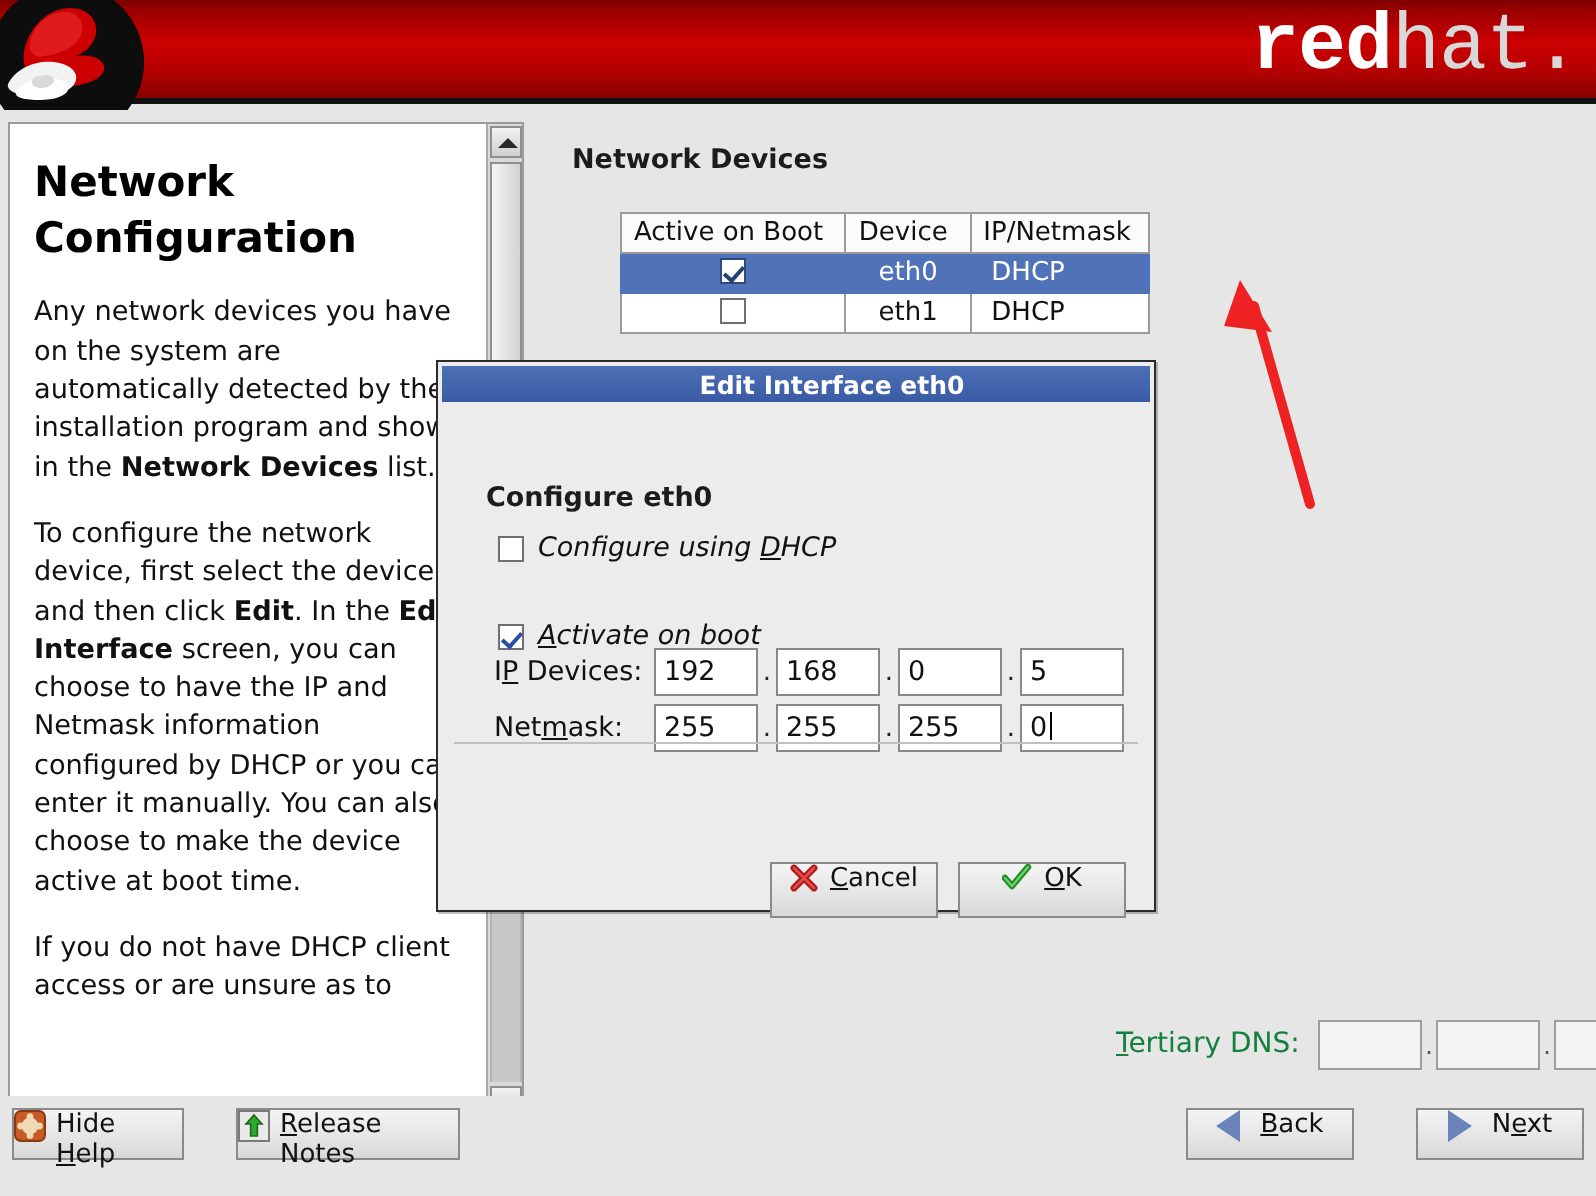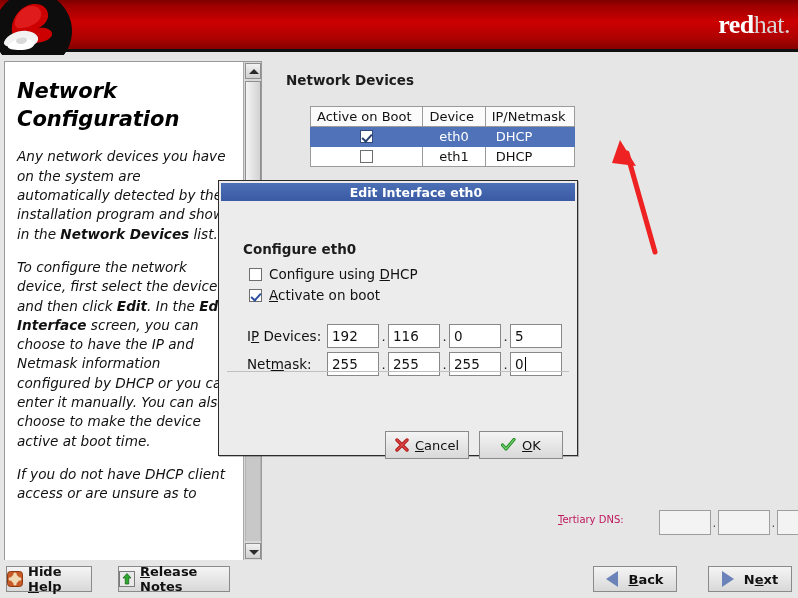--- a/index.html
+++ b/index.html
@@ -25,34 +25,34 @@
     content: ""; position: absolute; left: 0; bottom: 0; width: 100%; height: 3px;
     background: #111;
   }
   .header-logo {
     position: absolute; left: -6px; top: -8px; width: 78px; height: 78px;
     border-radius: 50%; background: #0d0d0d; overflow: hidden; z-index: 3;
   }
   .header-logo svg { position: absolute; left: 0; top: 0; }
   .brand {
     position: absolute; right: 8px; top: 2px; z-index: 4;
-    font-family: Liberation Serif, serif;
-    font-size: 26px; line-height: 46px; letter-spacing: -0.5px;
+    font-family: Liberation Mono, monospace;
+    font-size: 40px; line-height: 46px; letter-spacing: -0.5px;
   }
   .brand .b-red { color: #ffffff; font-weight: bold; }
   .brand .b-hat { color: #d8d8d8; font-weight: normal; }
 
   
   .help-panel {
     position: absolute; left: 4px; top: 61px; width: 258px; height: 500px;
     background: #ffffff; border: 1px solid #9a9a9a;
   }
   .help-inner {
     position: absolute; left: 0; top: 0; right: 18px; bottom: 0;
-    padding: 14px 10px 7px 12px; overflow: hidden; font-style: italic;
+    padding: 14px 10px 7px 12px; overflow: hidden;
   }
   .help-title {
     font-size: 21px; font-weight: bold; color: #000; line-height: 1.32;
     margin: 2px 0 14px 0; white-space: pre-line;
   }
   .help-para {
     font-size: 13.6px; color: #111; line-height: 1.42; margin: 0 0 14px 0;
   }
   .help-para b { font-weight: bold; }
 
@@ -113,28 +113,28 @@
     content: ""; position: absolute; left: 3px; top: 1px;
     width: 4px; height: 8px; border: solid #2b4f9e;
     border-width: 0 2px 2px 0; transform: rotate(42deg);
   }
   tr.sel .cbx { border-color: #31497f; }
   tr.sel .cbx.on::after { border-color: #26406f; }
 
   .btn {
     background: linear-gradient(to bottom,#f4f4f4 0%,#e8e8e8 45%,#d8d8d8 100%);
     border: 1px solid #8a8a8a; font-size: 13px; color: #111;
-    display: inline-flex; align-items: center; justify-content: center;
+    display: inline-flex; align-items: flex-start; justify-content: center;
     cursor: default; font-family: inherit;
   }
   .btn .mn { text-decoration: underline; }
   .dns-row {
     position: absolute; left: 290px; top: 449px; width: 320px; height: 26px;
   }
-  .dns-label { position: absolute; left: 0; top: 4px; font-size: 10px; color: #be185d; }
+  .dns-label { position: absolute; left: 0; top: 4px; font-size: 14px; color: #15803d; }
   .dns-label .mn { text-decoration: underline; }
   .dns-fields { position: absolute; left: 101px; top: 0; display: flex; align-items: center; }
   .dns-oct { width: 52px; height: 25px; background: #f3f3f3; border: 1px solid #9e9e9e; }
   .dns-dot { width: 7px; text-align: center; font-size: 12px; color: #555; }
 
   
   .dialog {
     position: absolute; left: 218px; top: 180px; width: 360px; height: 276px;
     background: #ececec; border: 1px solid #2b2b2b; z-index: 30;
     box-shadow: 1px 1px 0 rgba(0,0,0,.25);
@@ -148,45 +148,45 @@
   .dlg-body { position: absolute; left: 0; top: 22px; right: 0; bottom: 0; }
   .dlg-sep {
     position: absolute; left: 8px; right: 8px; top: 168px; height: 1px; background: #c0c0c0;
   }
   .cfg-head {
     position: absolute; left: 24px; top: 38px;
     font-size: 13.5px; font-weight: bold; color: #1c1c1c;
   }
   .cfg-row {
     position: absolute; left: 30px; font-size: 13.5px; color: #111;
-    display: flex; align-items: center; gap: 7px;
+    display: flex; align-items: center; gap: 7px; font-style: italic;
   }
   .cfg-row .mn { text-decoration: underline; }
-  .row-dhcp { top: 63px; } .row-boot { top: 84px; }
+  .row-dhcp { top: 63px; } .row-boot { top: 107px; }
 
   .ipblock { position: absolute; left: 28px; top: 120px; }
   .ip-row { display: flex; align-items: center; height: 26px; margin-bottom: 2px; }
   .ip-label { width: 80px; font-size: 13.5px; color: #111; }
   .ip-label .mn { text-decoration: underline; }
   .ip-f {
     width: 52px; height: 24px; background: #ffffff; border: 1px solid #888;
     font-size: 13.5px; color: #111; padding: 0 4px; line-height: 22px;
     font-family: inherit; position: relative;
   }
   .ip-dot { width: 9px; text-align: center; font-size: 13px; color: #222; }
   .caret {
     display: inline-block; width: 1px; height: 14px; background: #000;
     vertical-align: -2px; margin-left: 1px;
   }
 
   .dlg-buttons { position: absolute; right: 14px; top: 228px; display: flex; gap: 10px; }
   .btn-dlg { width: 84px; height: 28px; gap: 6px; }
 
   
-  .bottom { position: absolute; left: 0; bottom: 0; width: 798px; height: 38px; background: #e6e6e6; font-weight: bold; }
+  .bottom { position: absolute; left: 0; bottom: 12px; width: 798px; height: 38px; background: #e6e6e6; }
   .btn-hide { position: absolute; left: 6px; top: 6px; width: 86px; height: 26px; gap: 5px; }
   .btn-rel  { position: absolute; left: 118px; top: 6px; width: 112px; height: 26px; gap: 5px; }
   .btn-back { position: absolute; left: 593px; top: 6px; width: 84px; height: 26px; gap: 10px; }
   .btn-next { position: absolute; left: 708px; top: 6px; width: 84px; height: 26px; gap: 10px; }
 
   .tri {
     width: 0; height: 0; border-top: 8px solid transparent; border-bottom: 8px solid transparent;
   }
   .tri-l { border-right: 12px solid #6b83b8; }
   .tri-r { border-left: 12px solid #6b83b8; }
@@ -297,21 +297,21 @@
       <div class="cfg-row row-boot">
         <span class="cbx on"></span>
         <span><span></span><span class="mn">A</span><span>ctivate on boot</span></span>
       </div>
 
       <div class="ipblock">
         <div class="ip-row">
           <div class="ip-label"><span>I</span><span class="mn">P</span><span> Devices:</span></div>
           <div class="ip-f">192</div>
           <div class="ip-dot">.</div>
-          <div class="ip-f">116</div>
+          <div class="ip-f">168</div>
           <div class="ip-dot">.</div>
           <div class="ip-f">0</div>
           <div class="ip-dot">.</div>
           <div class="ip-f">5</div>
         </div>
         <div class="ip-row">
           <div class="ip-label"><span>Net</span><span class="mn">m</span><span>ask:</span></div>
           <div class="ip-f">255</div>
           <div class="ip-dot">.</div>
           <div class="ip-f">255</div>

